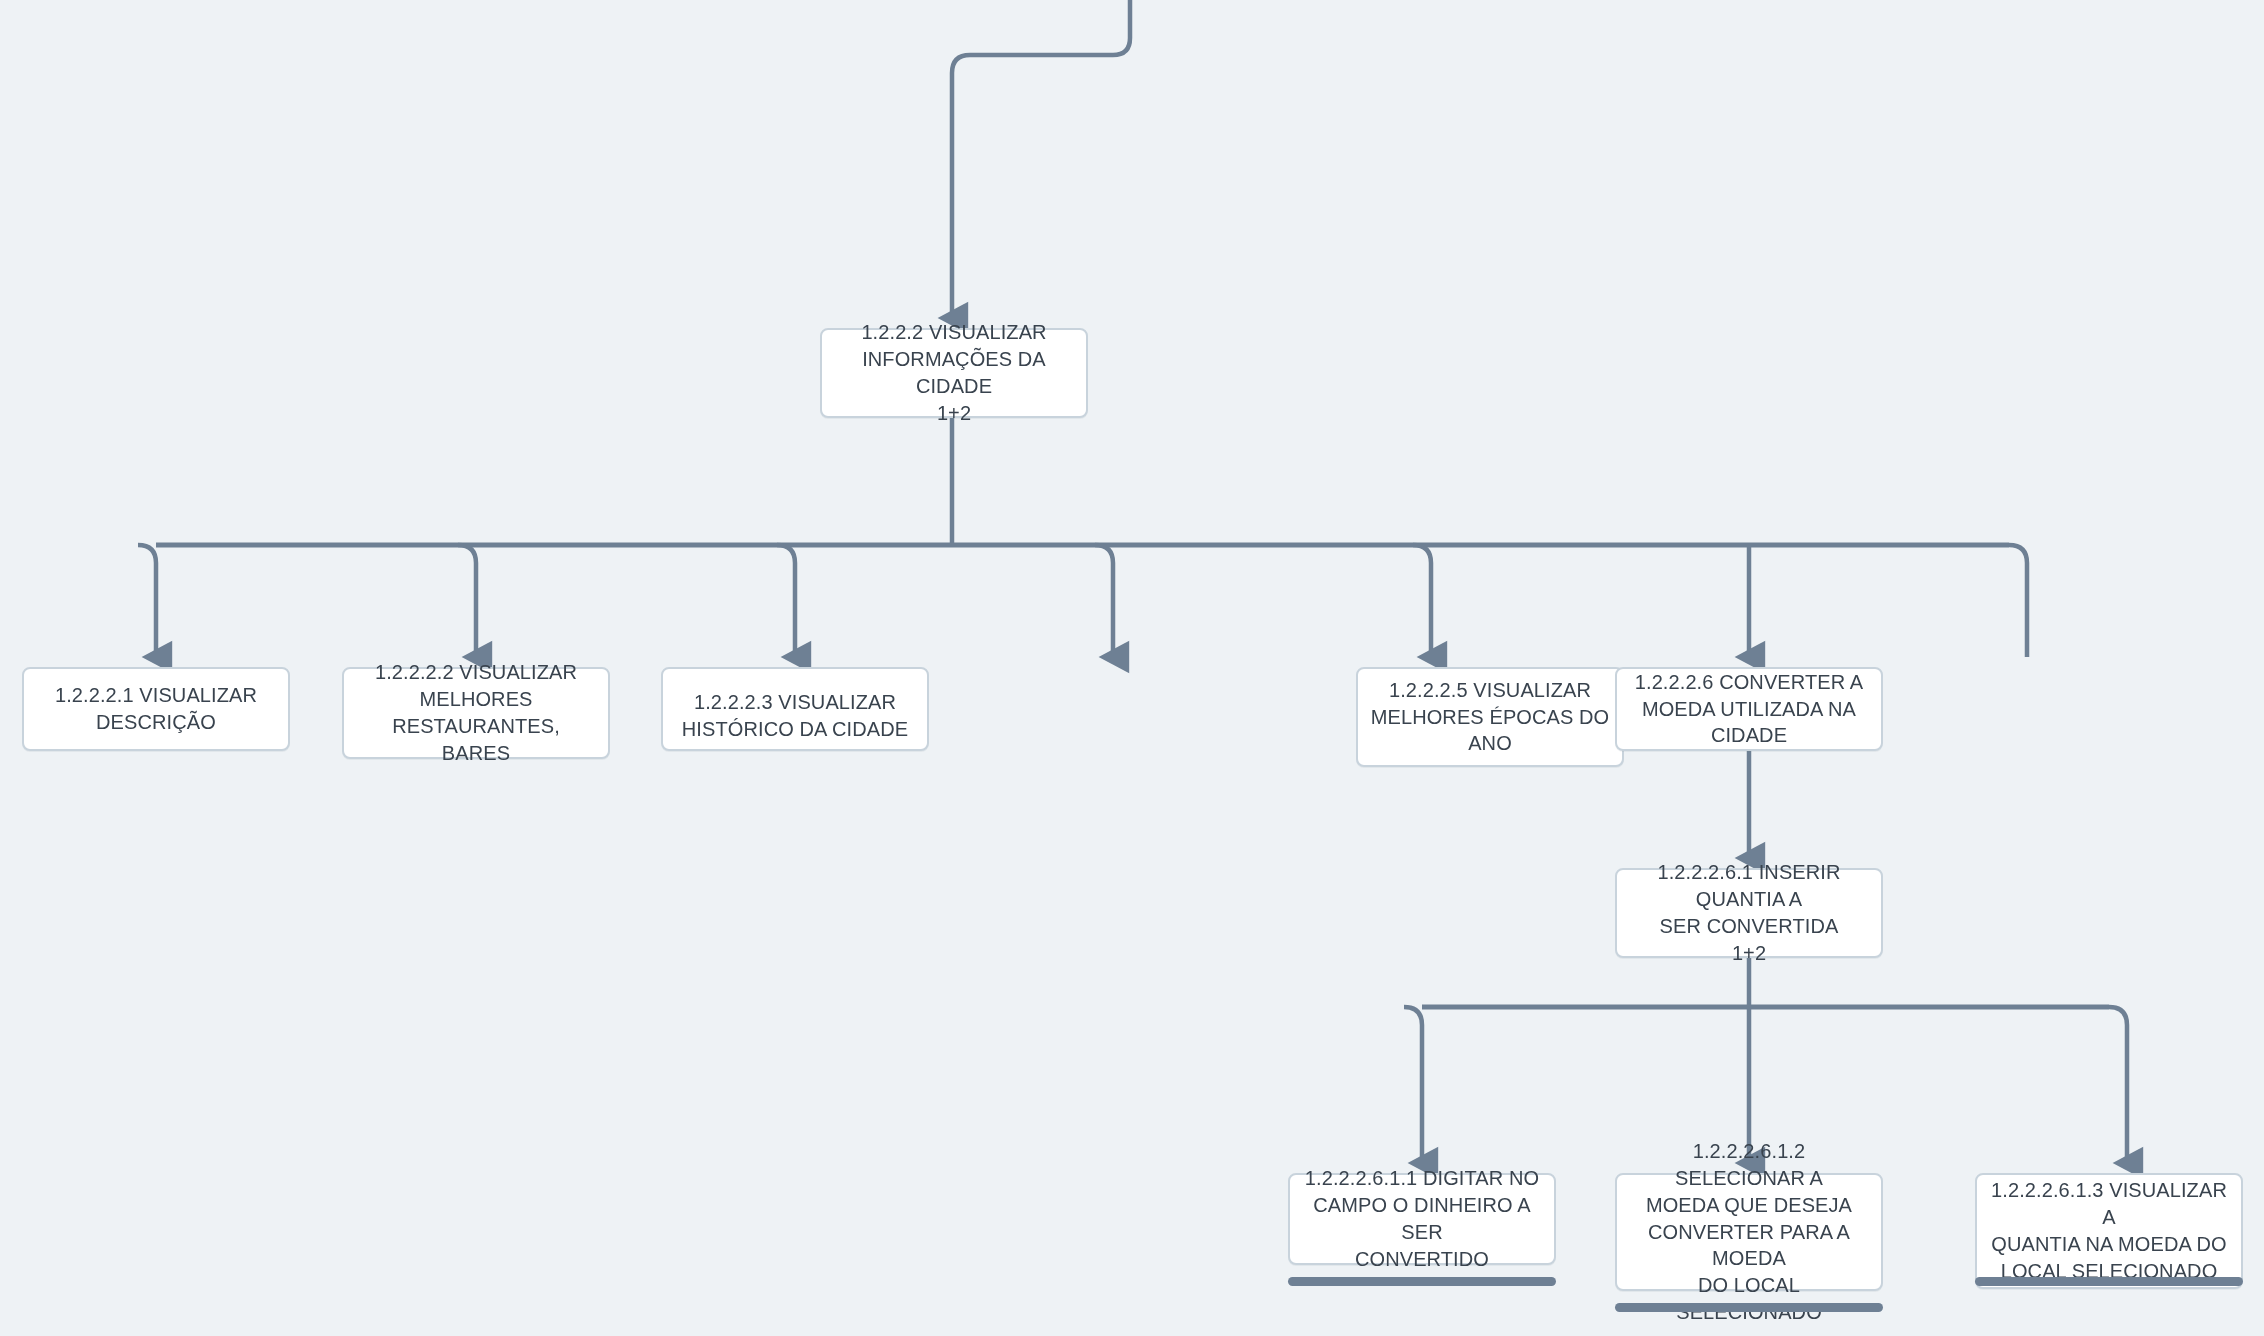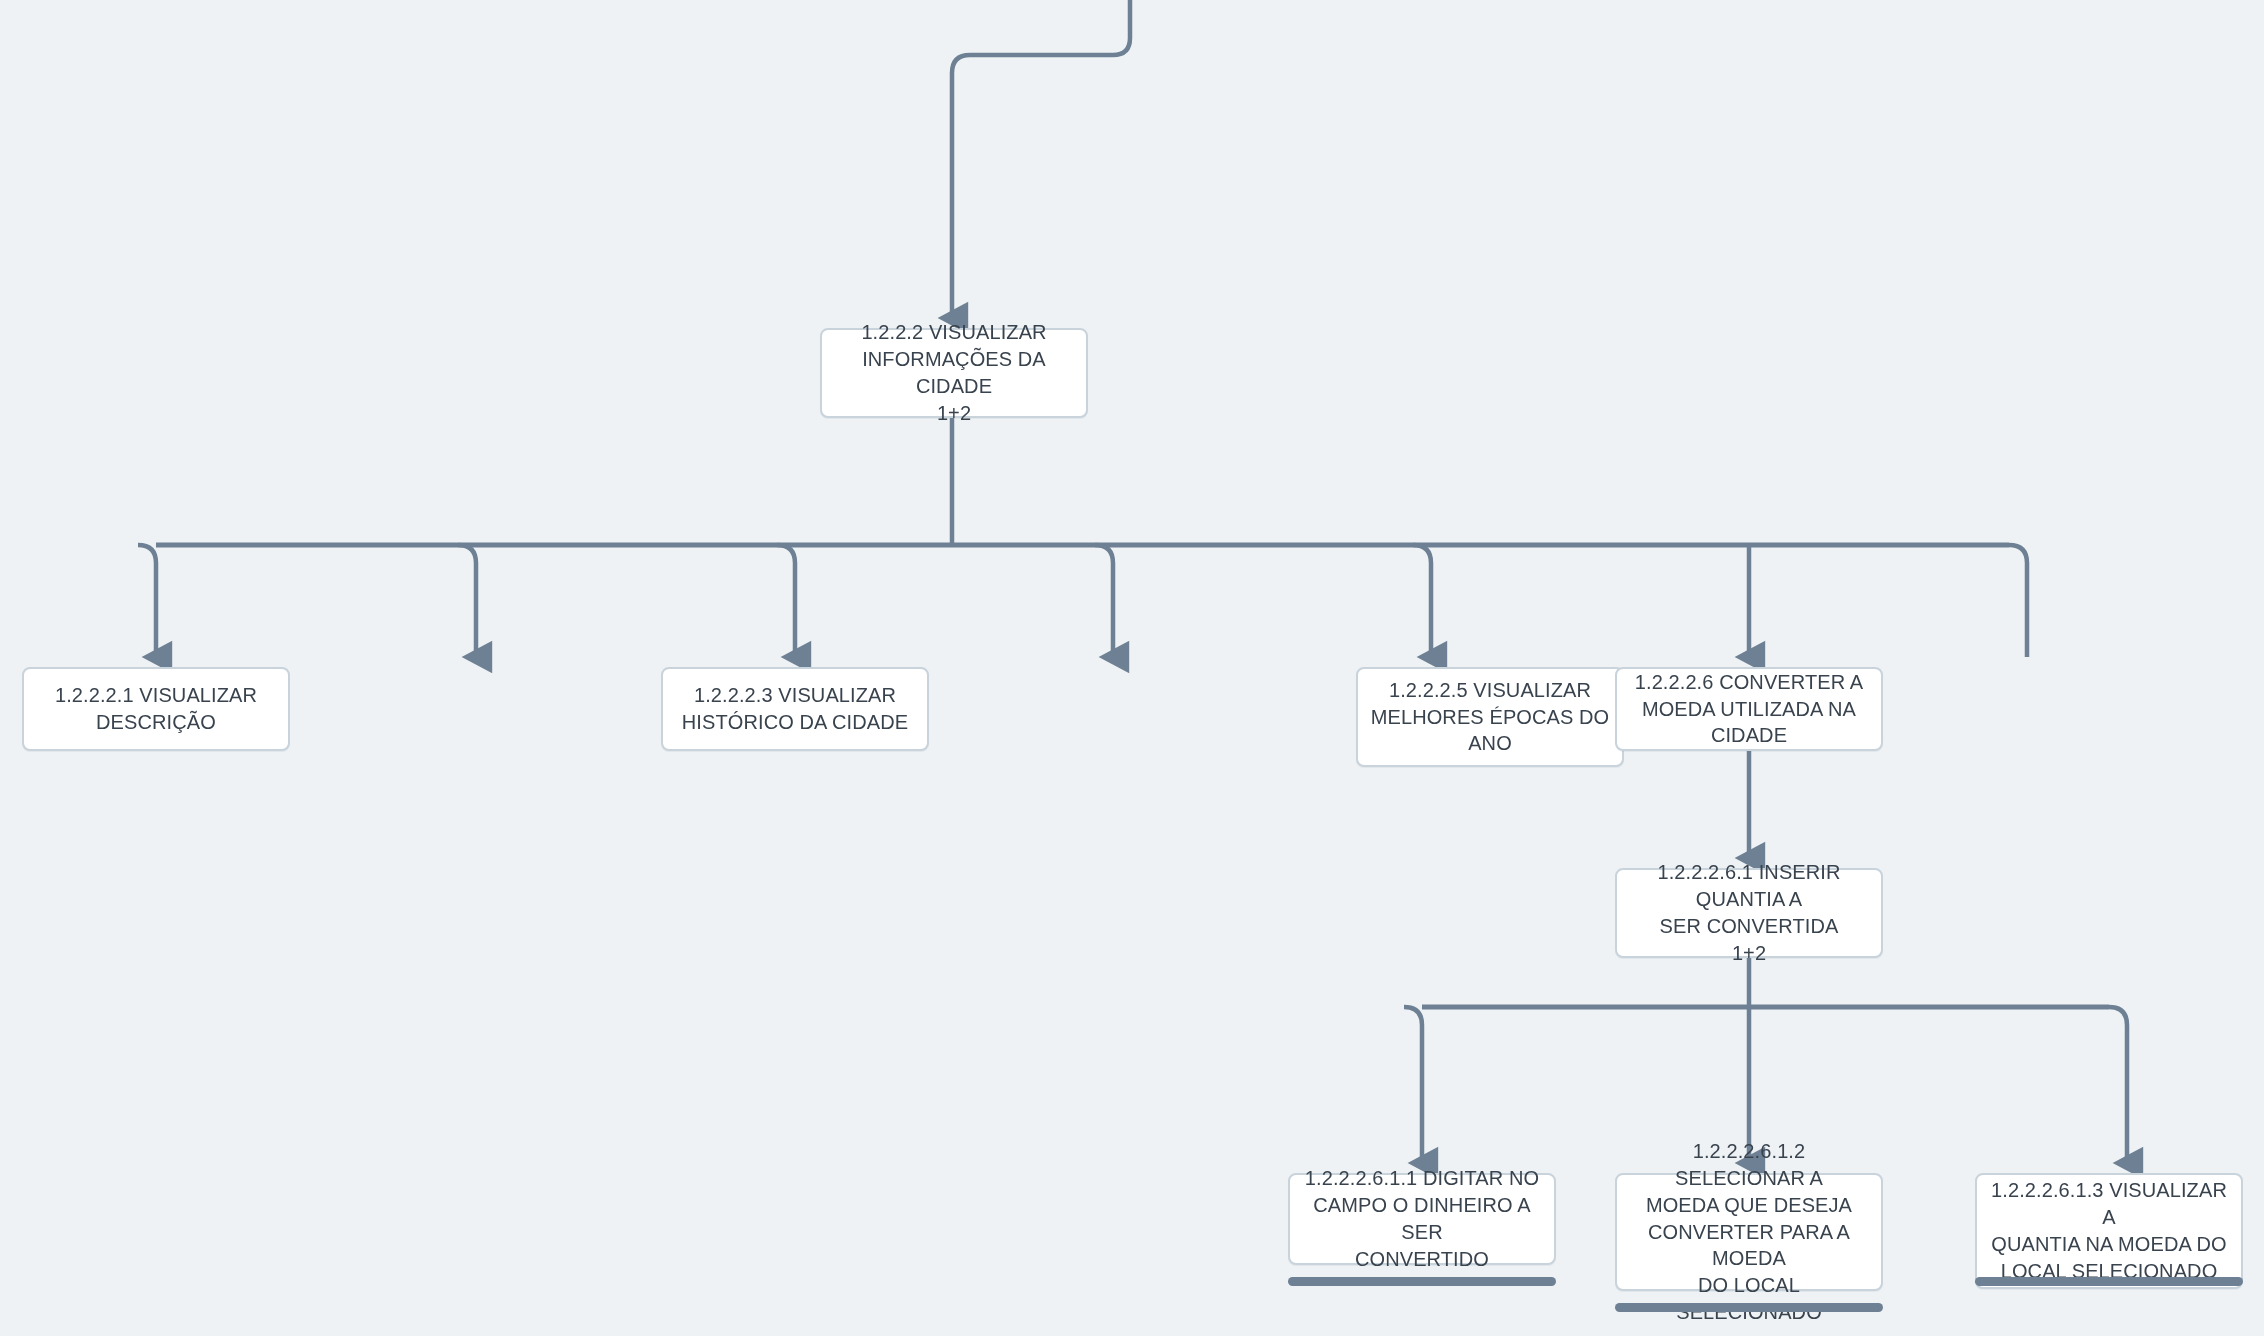--- a/index.html
+++ b/index.html
@@ -96,22 +96,27 @@
     <span class="label">1.2.2.2 VISUALIZAR
 INFORMAÇÕES DA CIDADE
 1+2</span>
   </div>
 
   <div class="node" style="left:22px; top:667px; width:268px; height:84px;">
     <span class="label">1.2.2.2.1 VISUALIZAR
 DESCRIÇÃO</span>
   </div>
 
+  <div class="node" style="left:342px; top:667px; width:268px; height:92px;">
+    <span class="label">1.2.2.2.2 VISUALIZAR
+MELHORES RESTAURANTES,
+BARES</span>
+  </div>
 
-  <div class="node" style="left:661px; top:667px; width:268px; height:84px;">
+  <div class="node" style="left:661px; top:667px; width:268px; height:84px;align-items:flex-end;">
     <span class="label">1.2.2.2.3 VISUALIZAR
 HISTÓRICO DA CIDADE</span>
   </div>
 
 
   <div class="node" style="left:1356px; top:667px; width:268px; height:100px;">
     <span class="label">1.2.2.2.5 VISUALIZAR
 MELHORES ÉPOCAS DO ANO</span>
   </div>
 

